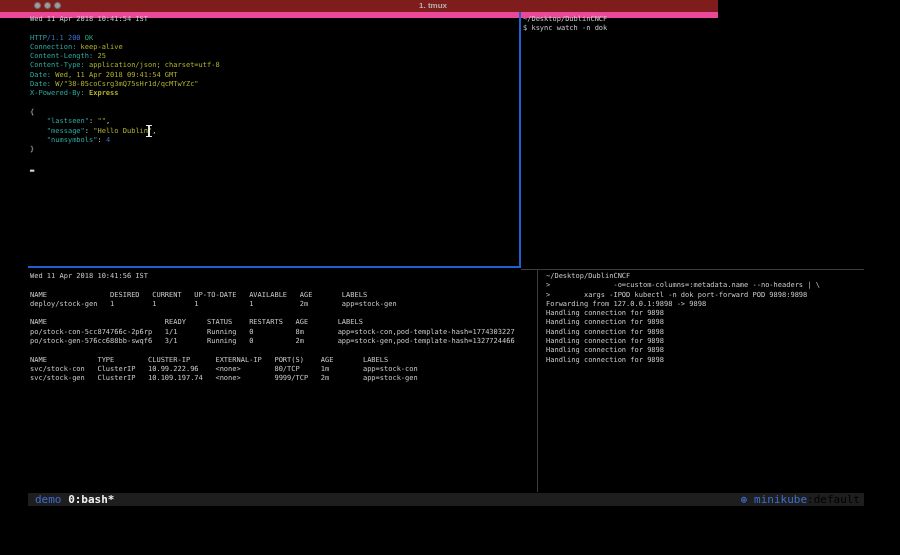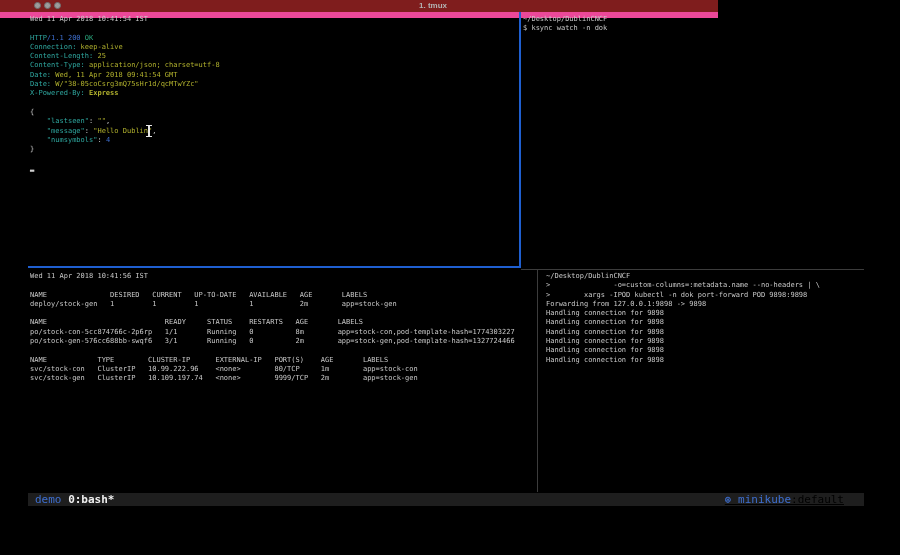--- a/index.html
+++ b/index.html
@@ -17,21 +17,21 @@
   .tline{white-space:pre;height:9.3px;}
   
   .div-v-blue{position:absolute;left:519px;top:12px;width:2px;height:256px;background:#1f5fd0;}
   .div-h-blue{position:absolute;left:28px;top:266px;width:493px;height:2px;background:#1f5fd0;}
   .div-h-gray{position:absolute;left:521px;top:269px;width:343px;height:1px;background:#3c3c3c;}
   .div-v-gray{position:absolute;left:537px;top:269px;width:1px;height:223px;background:#3c3c3c;}
   
   .statusbar{position:absolute;left:28px;top:493px;width:836px;height:13px;background:#1e1e1e;
              font-size:11px;line-height:13px;}
   .status-left{position:absolute;left:7px;top:0;white-space:pre;}
-  .status-right{position:absolute;right:20px;top:0;white-space:pre;text-decoration:underline;}
+  .status-right{position:absolute;right:4px;top:0;white-space:pre;}
   .sb-bold{font-weight:bold;color:#efefef;}
   
   .ibeam{position:absolute;left:146px;top:125px;width:6px;height:12px;}
   .ib-v{position:absolute;left:2.2px;top:1px;width:1.4px;height:10px;background:#e6e6e6;}
   .ib-t{position:absolute;left:0;top:0;width:5.8px;height:1.4px;background:#e6e6e6;}
   .ib-b{position:absolute;left:0;bottom:0;width:5.8px;height:1.4px;background:#e6e6e6;}
 </style>
 </head>
 <body>
 

